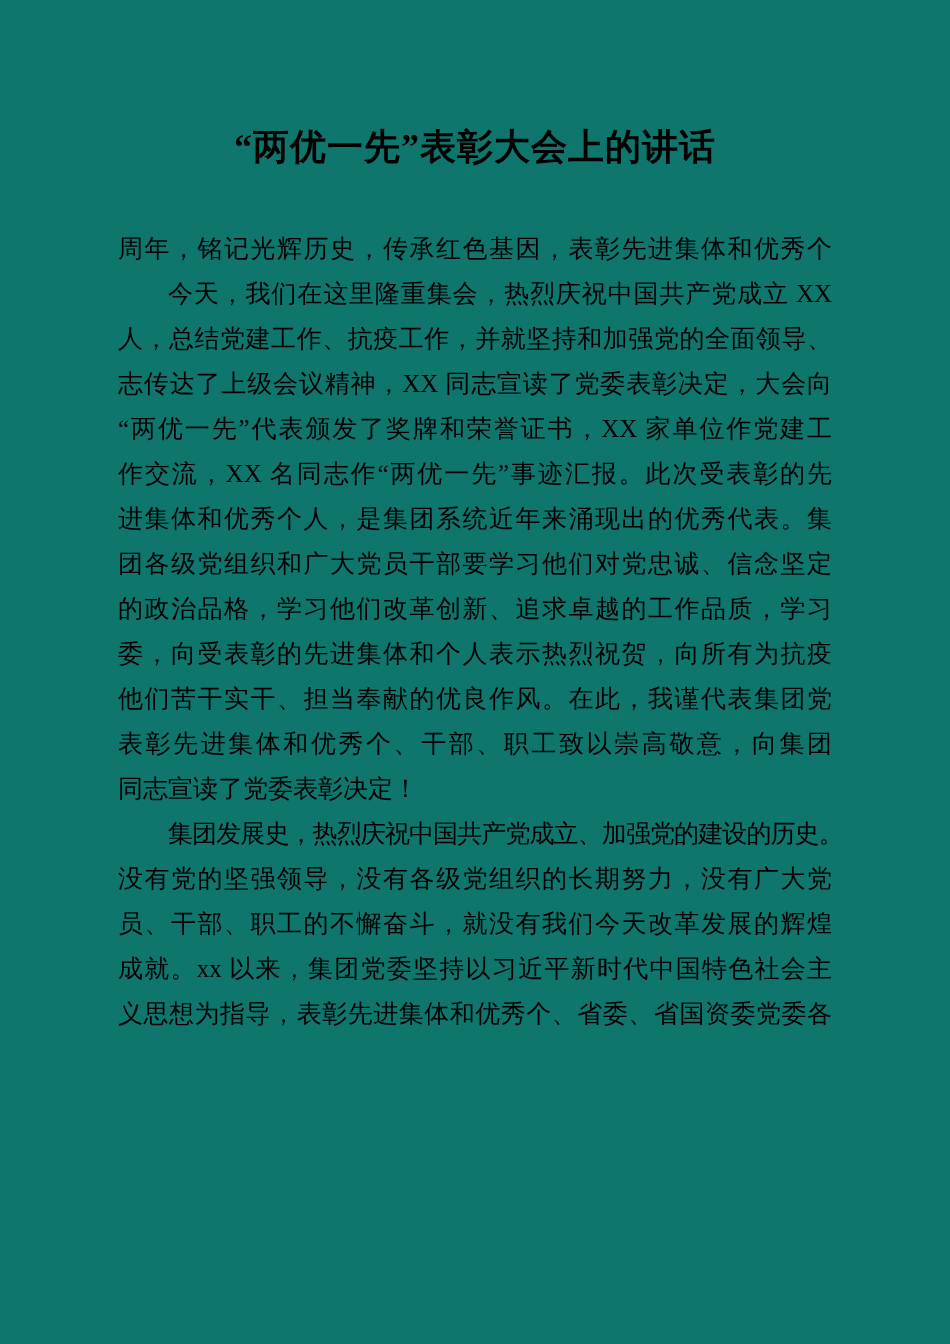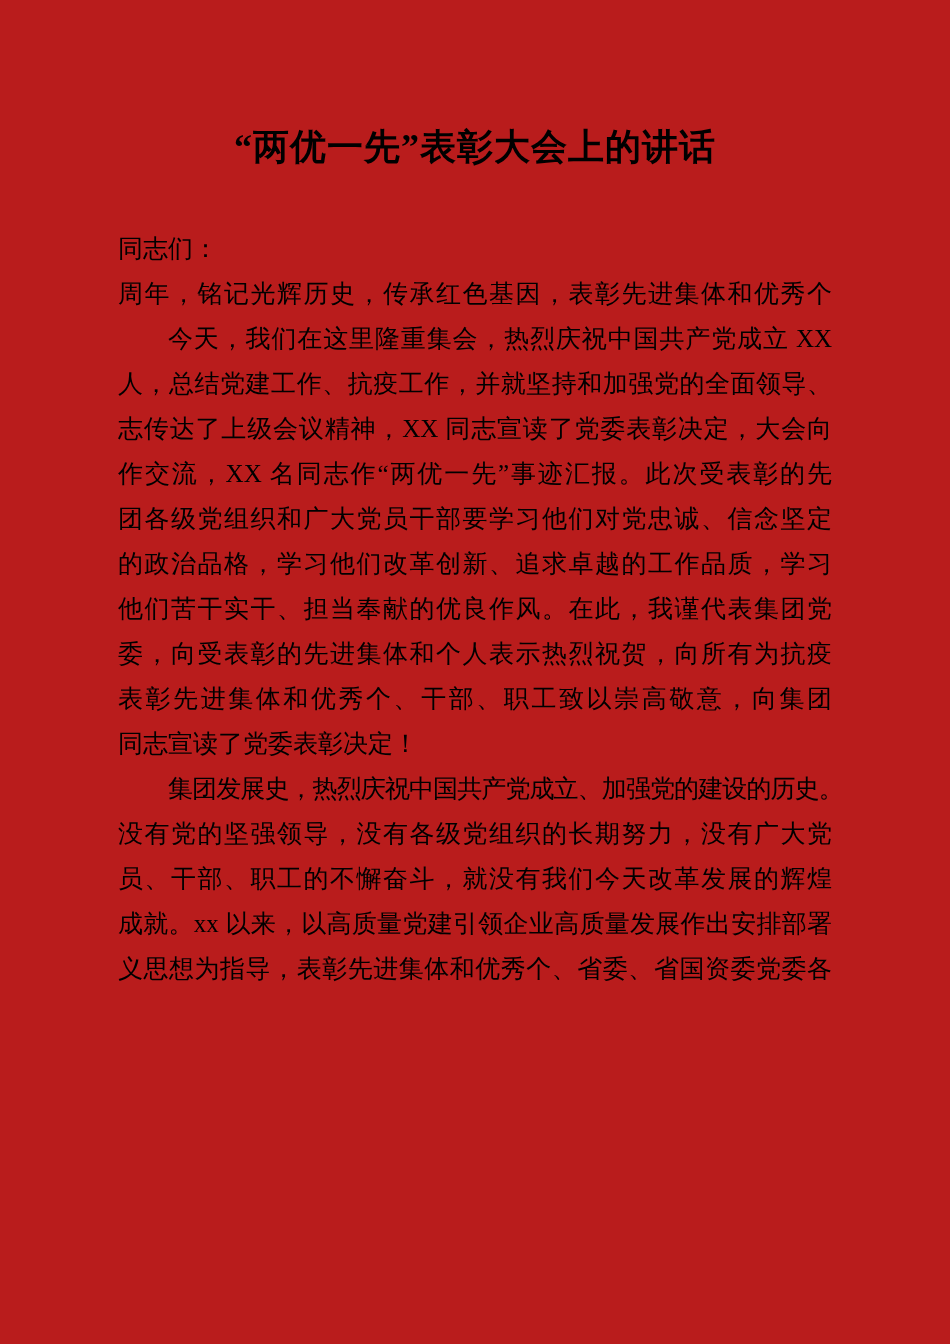--- a/index.html
+++ b/index.html
@@ -4,21 +4,21 @@
 <style>
   html, body {
     margin: 0;
     padding: 0;
     background: #ffffff;
   }
   .page {
     position: relative;
     width: 950px;
     height: 1344px;
-    background: #b91c1c;
+    background: #0f766e;
     color: #000000;
     font-family: "Liberation Serif", serif;
     overflow: hidden;
   }
   .doc-title {
     position: absolute;
     top: 122px;
     left: 0;
     right: 0;
     text-align: center;
@@ -54,33 +54,34 @@
     letter-spacing: -0.9px;
   }
 </style>
 </head>
 <body>
 
 <div class="page">
   <div class="doc-title">“两优一先”表彰大会上的讲话</div>
 
   <div class="body-text">
-    <div class="line plain">同志们：</div>
     <div>
         <div class="line">周年，铭记光辉历史，传承红色基因，表彰先进集体和优秀个</div>
         <div class="line indent">今天，我们在这里隆重集会，热烈庆祝中国共产党成立 XX</div>
         <div class="line">人，总结党建工作、抗疫工作，并就坚持和加强党的全面领导、</div>
         <div class="line">志传达了上级会议精神，XX 同志宣读了党委表彰决定，大会向</div>
+        <div class="line">“两优一先”代表颁发了奖牌和荣誉证书，XX 家单位作党建工</div>
         <div class="line">作交流，XX 名同志作“两优一先”事迹汇报。此次受表彰的先</div>
+        <div class="line">进集体和优秀个人，是集团系统近年来涌现出的优秀代表。集</div>
         <div class="line">团各级党组织和广大党员干部要学习他们对党忠诚、信念坚定</div>
         <div class="line">的政治品格，学习他们改革创新、追求卓越的工作品质，学习</div>
+        <div class="line">委，向受表彰的先进集体和个人表示热烈祝贺，向所有为抗疫</div>
         <div class="line">他们苦干实干、担当奉献的优良作风。在此，我谨代表集团党</div>
-        <div class="line">委，向受表彰的先进集体和个人表示热烈祝贺，向所有为抗疫</div>
         <div class="line">表彰先进集体和优秀个、干部、职工致以崇高敬意，向集团</div>
         <div class="line plain">同志宣读了党委表彰决定！</div>
         <div class="line indent tight">集团发展史，热烈庆祝中国共产党成立、加强党的建设的历史。</div>
         <div class="line">没有党的坚强领导，没有各级党组织的长期努力，没有广大党</div>
         <div class="line">员、干部、职工的不懈奋斗，就没有我们今天改革发展的辉煌</div>
-        <div class="line">成就。xx 以来，以高质量党建引领企业高质量发展作出安排部署</div>
+        <div class="line">成就。xx 以来，集团党委坚持以习近平新时代中国特色社会主</div>
         <div class="line">义思想为指导，表彰先进集体和优秀个、省委、省国资委党委各</div>
       </div>
   </div>
 </div>
 
 </body></html>

